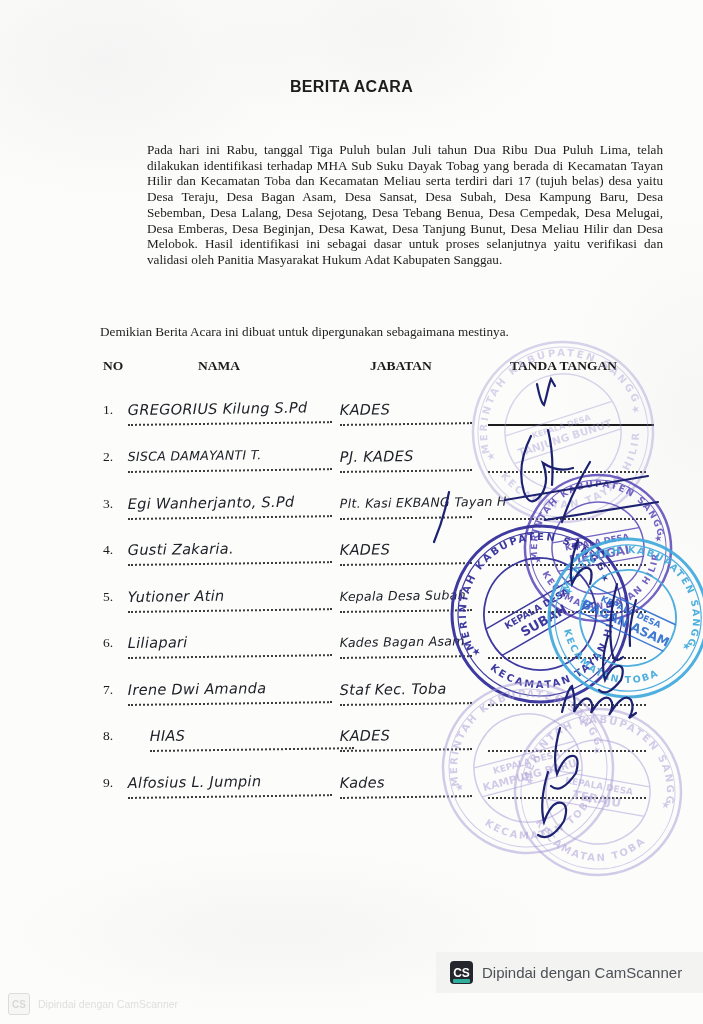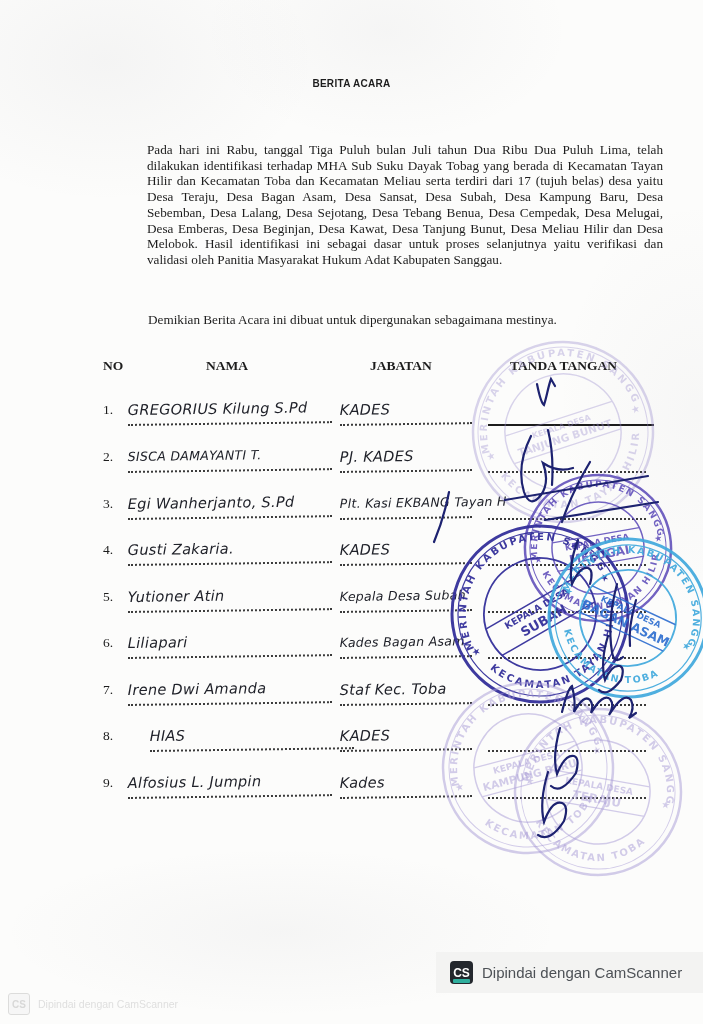--- a/index.html
+++ b/index.html
@@ -7,32 +7,32 @@
        font-family:"Liberation Serif", serif;color:#1d1d1d;
        background:#fcfcfb;}
   .paper-texture{position:absolute;inset:0;z-index:0;pointer-events:none;
        background:
          radial-gradient(ellipse 300px 200px at 15% 6%, rgba(120,120,130,0.06), transparent 70%),
          radial-gradient(ellipse 260px 160px at 55% 3%, rgba(120,120,130,0.05), transparent 70%),
          radial-gradient(ellipse 200px 300px at 99% 40%, rgba(120,120,130,0.04), transparent 70%),
          radial-gradient(ellipse 400px 120px at 40% 91%, rgba(120,120,130,0.05), transparent 70%);}
   .title-block{position:absolute;top:78px;left:0;width:703px;text-align:center;
        font-family:"Liberation Sans", sans-serif;font-weight:bold;z-index:1;}
-  .title-line1{font-size:10px;letter-spacing:0.3px;}
+  .title-line1{font-size:16px;letter-spacing:0.3px;}
   .title-line2{font-size:12.5px;letter-spacing:0.2px;text-decoration:underline;
        text-underline-offset:2px;margin-top:4px;}
   .para{position:absolute;left:100px;width:516px;text-align:justify;
        font-size:13.2px;line-height:15.7px;z-index:1;}
   #para1{top:142px;margin-left:47px;}
-  #para2{top:312px;margin-left:48px;}
+  #para2{top:324px;}
   .thead{position:absolute;top:358px;left:0;width:703px;height:20px;
        font-weight:bold;font-size:13.5px;z-index:1;}
   .thead span{position:absolute;}
   .th-no{left:103px;}
-  .th-nama{left:206px;}
+  .th-nama{left:198px;}
   .th-jabatan{left:370px;}
   .th-ttd{left:510px;}
   .trow{position:absolute;left:0;width:703px;height:34px;z-index:1;}
   .trow span{position:absolute;display:inline-block;}
   .c-no{left:103px;top:4px;font-size:13.5px;}
   .c-nama{left:128px;top:0;width:204px;height:26px;
        border-bottom:2px dotted #3a3a3a;}
   .c-jab{left:340px;top:0;width:132px;height:26px;
        border-bottom:2px dotted #3a3a3a;}
   .c-ttd{left:488px;top:0;width:158px;height:26px;

